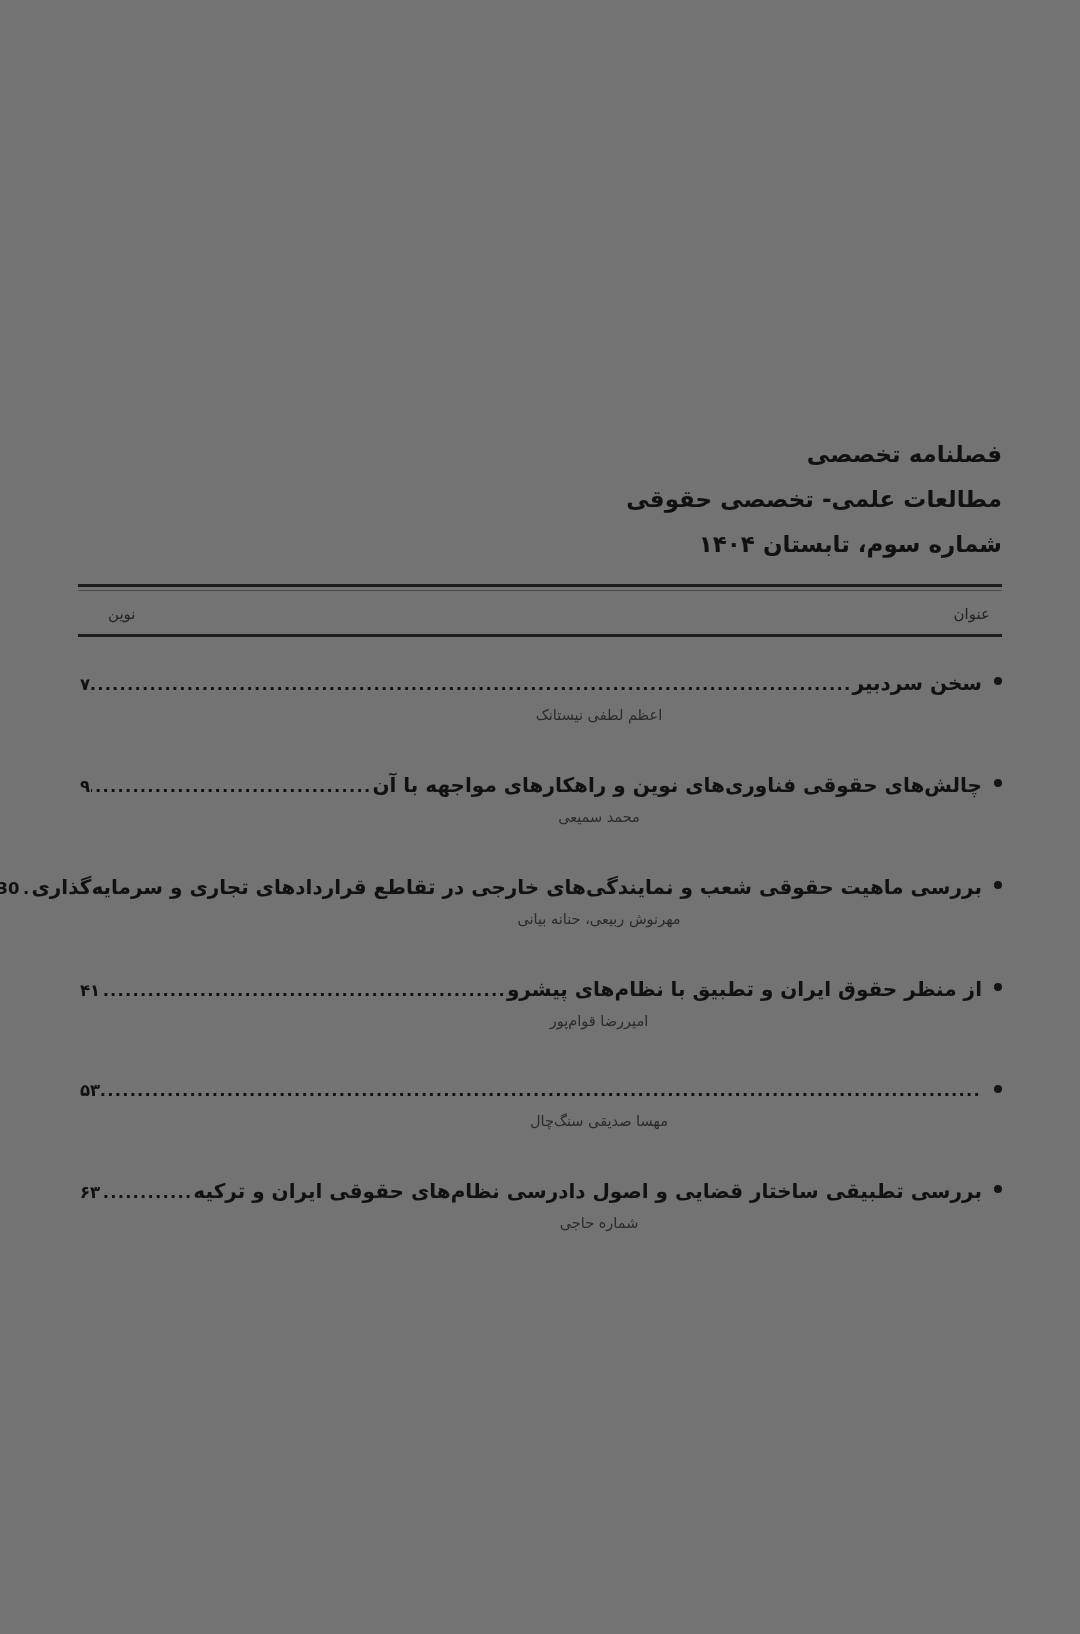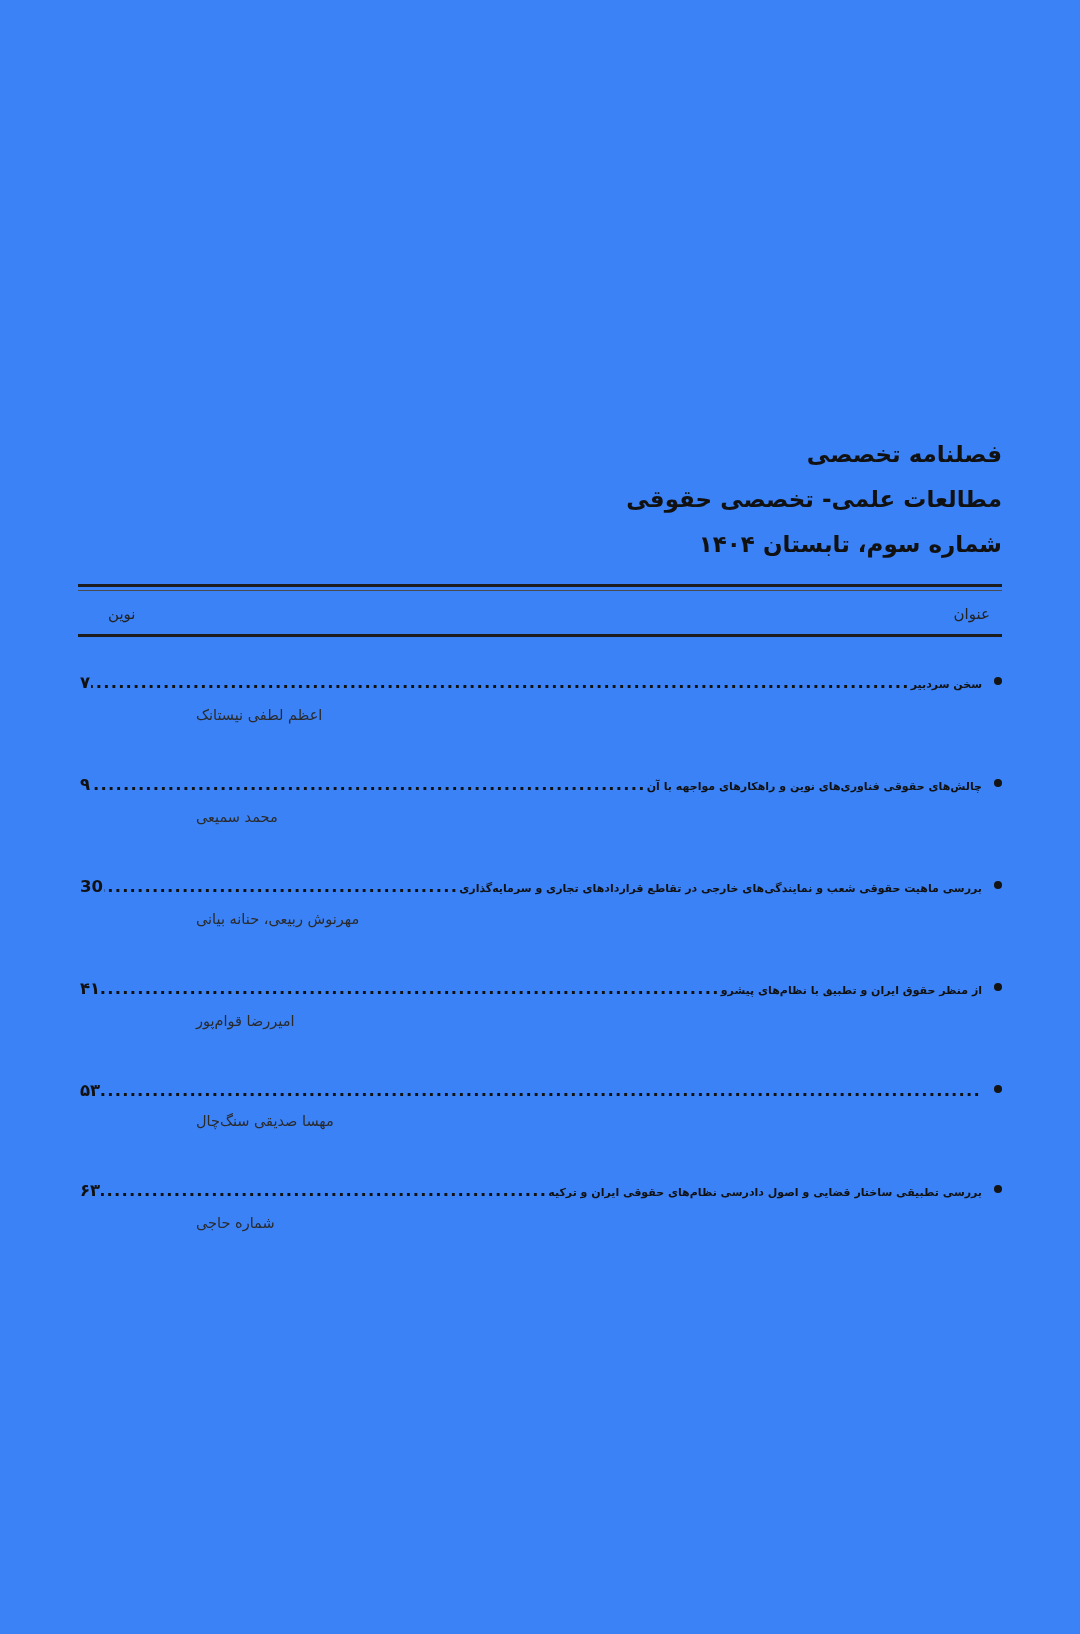--- a/index.html
+++ b/index.html
@@ -5,21 +5,21 @@
 <style>
   html, body {
     margin: 0;
     padding: 0;
     background: #f0f0f0;
   }
   .page {
     width: 1080px;
     height: 1634px;
     margin: 0 auto;
-    background: #3b82f6;
+    background: #737373;
     position: relative;
     box-sizing: border-box;
     font-family: "DejaVu Sans", "Liberation Sans", sans-serif;
     color: #1a1a1a;
     overflow: hidden;
   }
   .page-inner {
     position: absolute;
     left: 78px;
     right: 78px;
@@ -127,21 +127,21 @@
   }
   .tline {
     display: flex;
     flex-direction: row;
     align-items: baseline;
     direction: rtl;
     line-height: 30px;
   }
   .tline .txt {
     font-weight: bold;
-    font-size: 11px;
+    font-size: 20px;
     color: #111;
     white-space: nowrap;
   }
   .tline .dots {
     flex: 1 1 auto;
     overflow: hidden;
     white-space: nowrap;
     font-size: 16.5px;
     font-weight: bold;
     color: #111;
@@ -152,21 +152,21 @@
   .tline .pg {
     flex: 0 0 auto;
     font-weight: bold;
     font-size: 16.5px;
     color: #111;
     padding-left: 2px;
   }
   .tline.plain .pg { visibility: hidden; }
 
   .authors {
-    text-align: left;
+    text-align: center;
     font-size: 14.5px;
     color: #2a2a2a;
     line-height: 26px;
     margin-top: 2px;
     padding-left: 118px;
     direction: rtl;
     font-weight: normal;
   }
 </style>
 </head>

